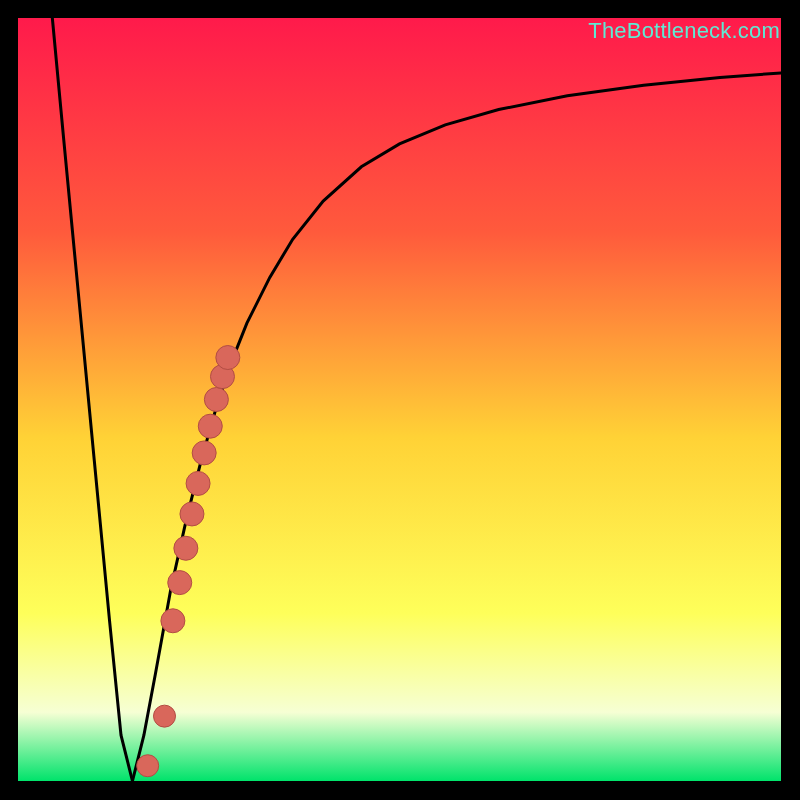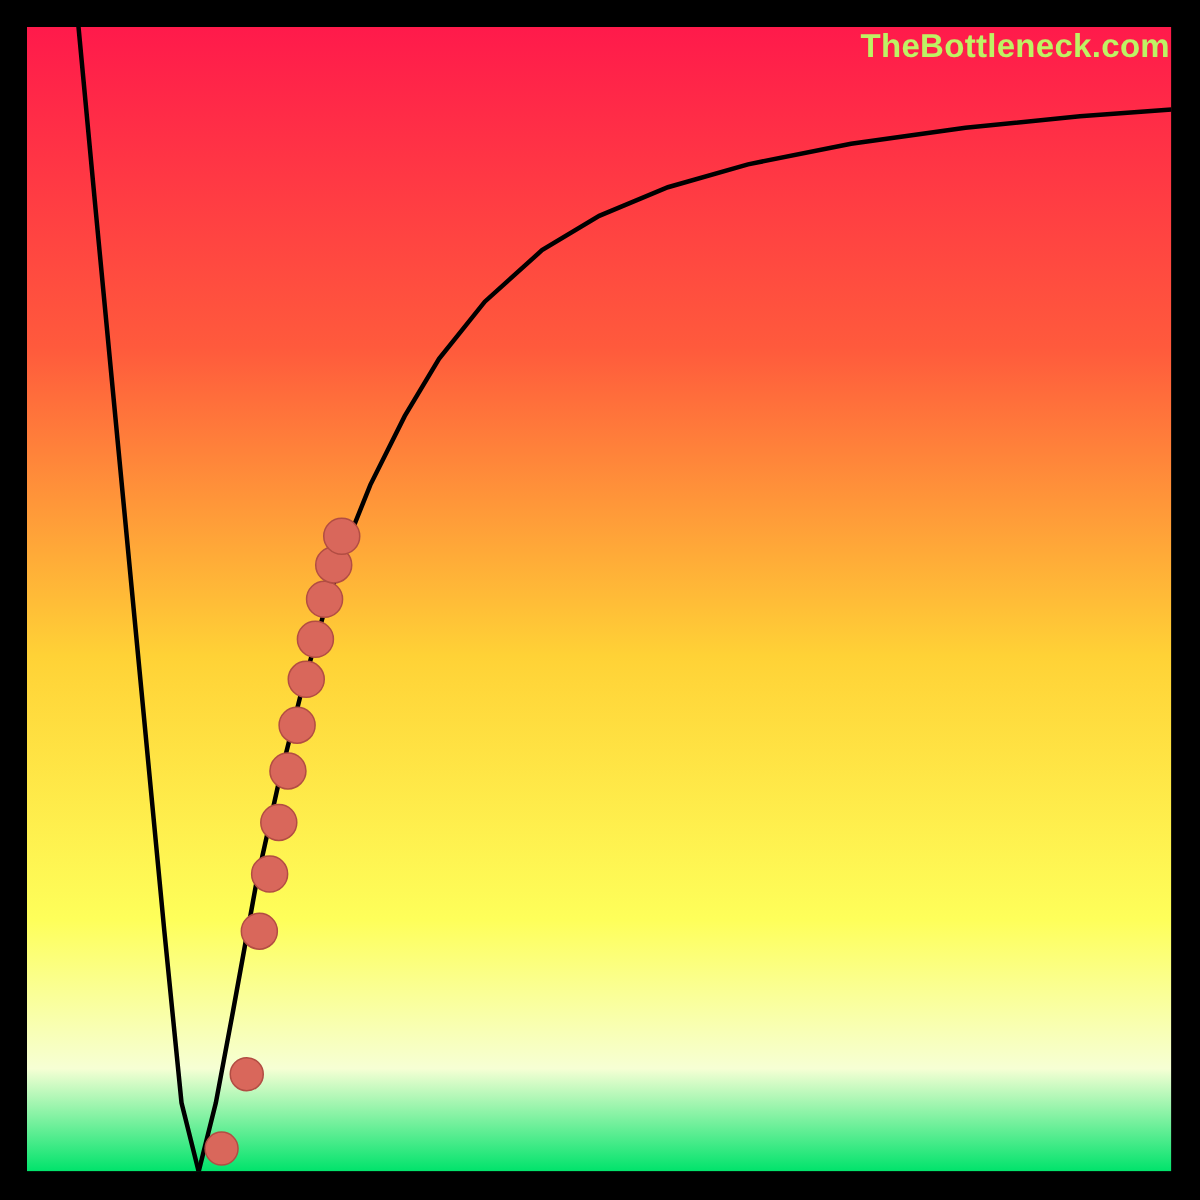--- a/index.html
+++ b/index.html
@@ -23,22 +23,22 @@
     top: 18px;
     width: 763px;
     height: 763px;
     overflow: hidden;
   }
   .watermark {
     position: absolute;
     top: 18px;
     right: 20px;
     font-size: 22px;
-    color: #bef264;
-    font-weight: 700;
+    color: #5eead4;
+    font-weight: 400;
     letter-spacing: 0.2px;
   }
   svg { display: block; }
 </style>
 </head>
 <body>
 
 <div class="frame">
   <div class="plot">
     <svg id="chart-svg" width="763" height="763" viewBox="0 0 763 763" preserveAspectRatio="none">

